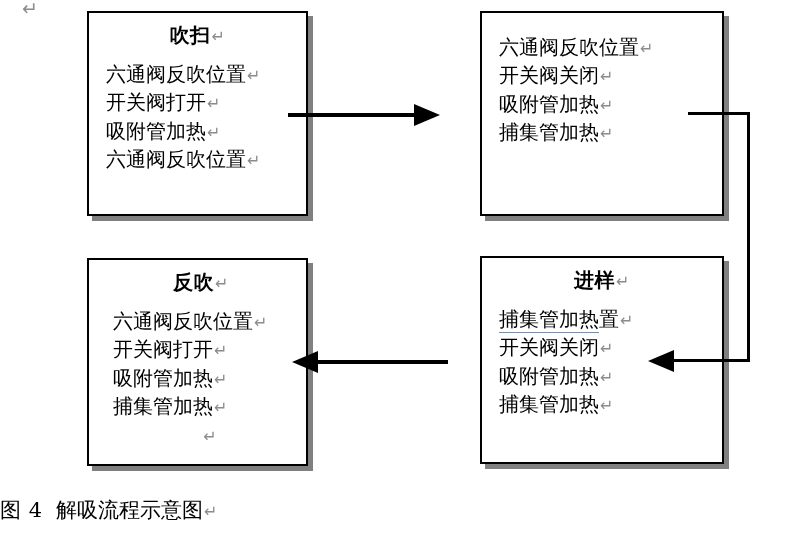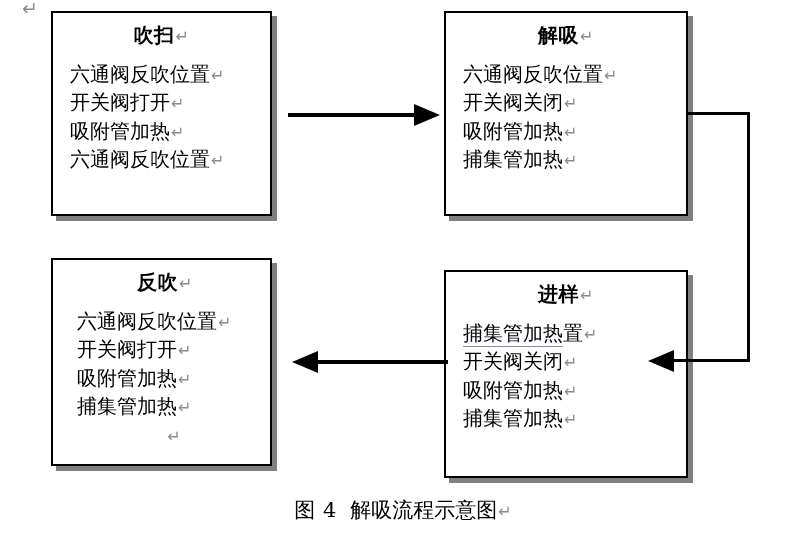--- a/index.html
+++ b/index.html
@@ -28,20 +28,21 @@
   }
 
   
   .box {
     position: absolute;
     background: #ffffff;
     border: 2px solid #000000;
     box-sizing: border-box;
     box-shadow: 5px 5px 0 0 #808080;
     padding-top: 9px;
+    margin-left: 36px;
   }
   .box-title {
     text-align: center;
     font-weight: bold;
     font-size: 20px;
     line-height: 1.35;
     letter-spacing: 0.5px;
     white-space: nowrap;
   }
   .box-lines {
@@ -69,21 +70,21 @@
   }
   .uline {
     border-bottom: 1px solid #7a8fa8;
     padding-bottom: 1px;
   }
 
   
   #box-purge      { left: 51px;  top: 11px;  width: 221px; height: 205px; }
   #box-desorb     { left: 444px; top: 11px;  width: 244px; height: 205px; }
   #box-backflush  { left: 51px;  top: 258px; width: 221px; height: 208px; padding-left: 7px; }
-  #box-inject     { left: 444px; top: 270px; width: 244px; height: 208px; }
+  #box-inject     { left: 444px; top: 256px; width: 244px; height: 208px; }
 
   
   .conn { position: absolute; background: #000000; }
 
   
   #arrow-top-line  { left: 288px; top: 113px; width: 130px; height: 4px; }
   #arrow-top-head  {
     left: 414px; top: 104px;
     width: 0; height: 0; background: none;
     border-top: 11px solid transparent;
@@ -112,21 +113,21 @@
     border-bottom: 11px solid transparent;
     border-right: 26px solid #000000;
   }
 
   
   .caption {
     position: absolute;
     left: 0;
     right: 0;
     top: 497px;
-    text-align: center;
+    text-align: left;
     font-size: 21px;
     line-height: 1.25;
     white-space: nowrap;
   }
   .caption .fig-no { letter-spacing: 0.5px; }
 </style>
 </head>
 <body>
 
 <div class="stray-pilcrow">↵</div>
@@ -137,23 +138,20 @@
   </div>
   <div class="box-lines">
     <div class="box-line"><span>六通阀反吹位置</span><span class="pilcrow">↵</span></div>
     <div class="box-line"><span>开关阀打开</span><span class="pilcrow">↵</span></div>
     <div class="box-line"><span>吸附管加热</span><span class="pilcrow">↵</span></div>
     <div class="box-line"><span>六通阀反吹位置</span><span class="pilcrow">↵</span></div>
   </div>
 </div>
 
 <div class="box" id="box-desorb">
-  <div class="box-title">
-    <span>解吸</span><span class="pilcrow">↵</span>
-  </div>
   <div class="box-lines">
     <div class="box-line"><span>六通阀反吹位置</span><span class="pilcrow">↵</span></div>
     <div class="box-line"><span>开关阀关闭</span><span class="pilcrow">↵</span></div>
     <div class="box-line"><span>吸附管加热</span><span class="pilcrow">↵</span></div>
     <div class="box-line"><span>捕集管加热</span><span class="pilcrow">↵</span></div>
   </div>
 </div>
 
 <div class="box" id="box-backflush">
   <div class="box-title">

